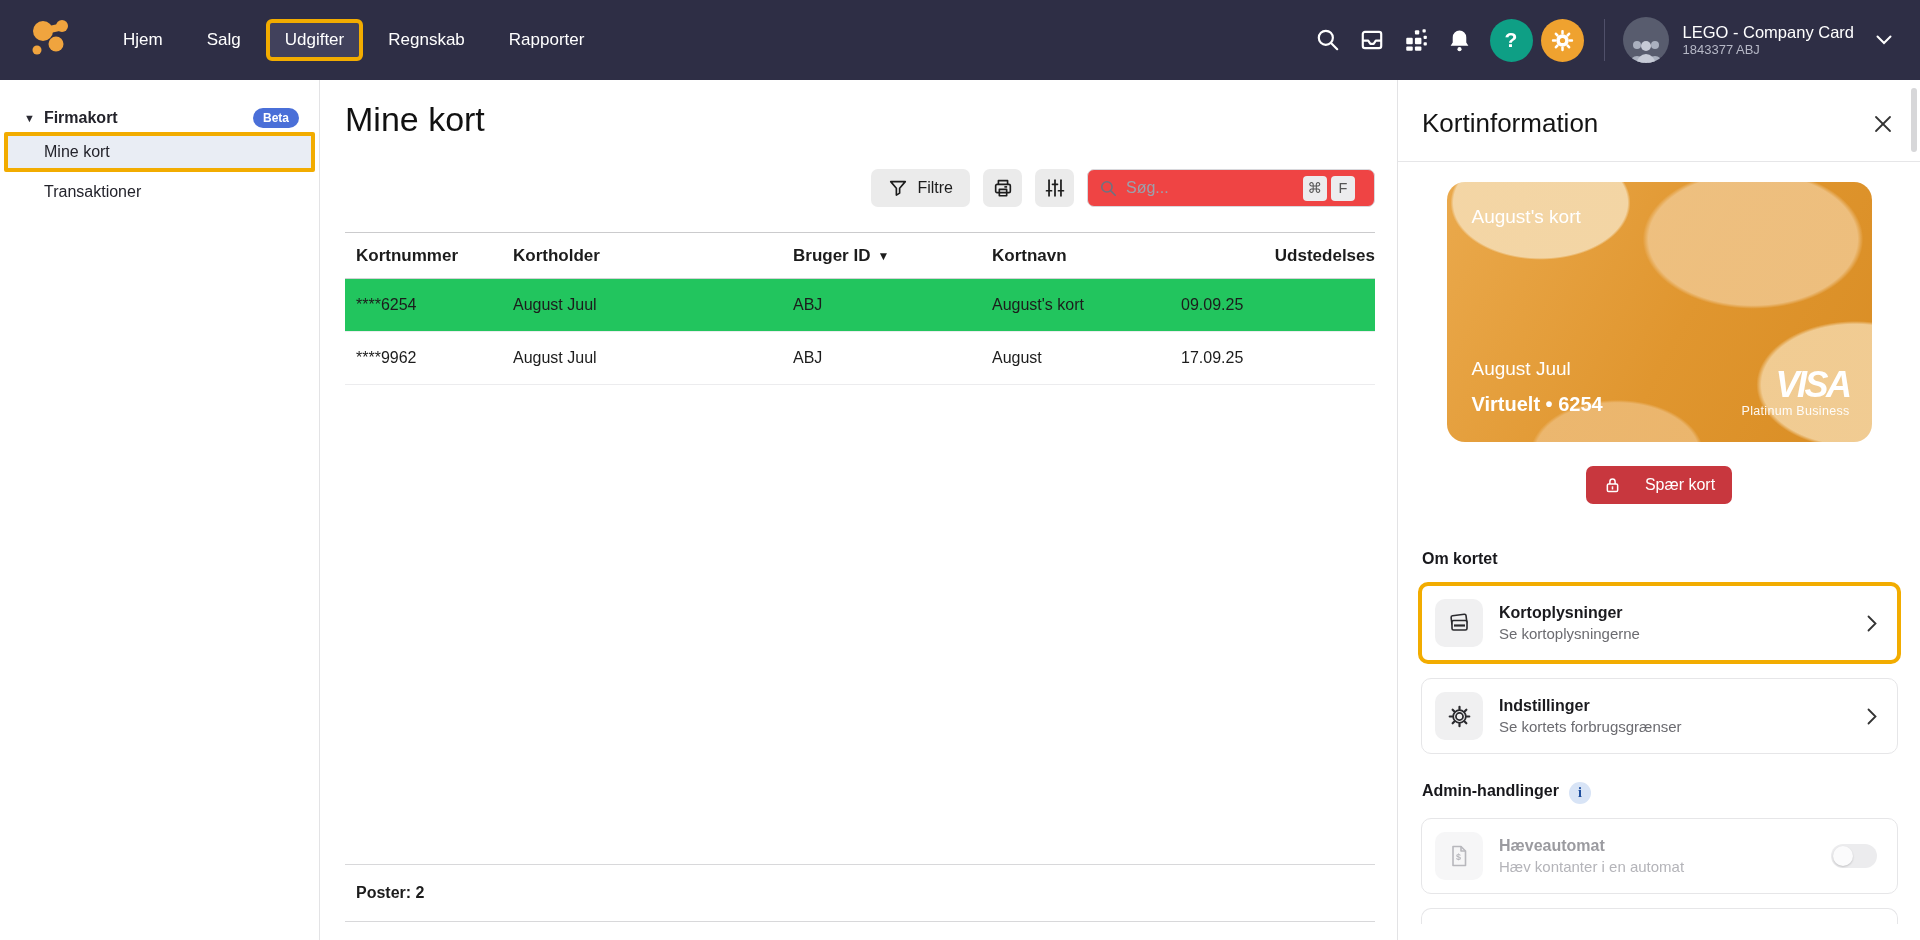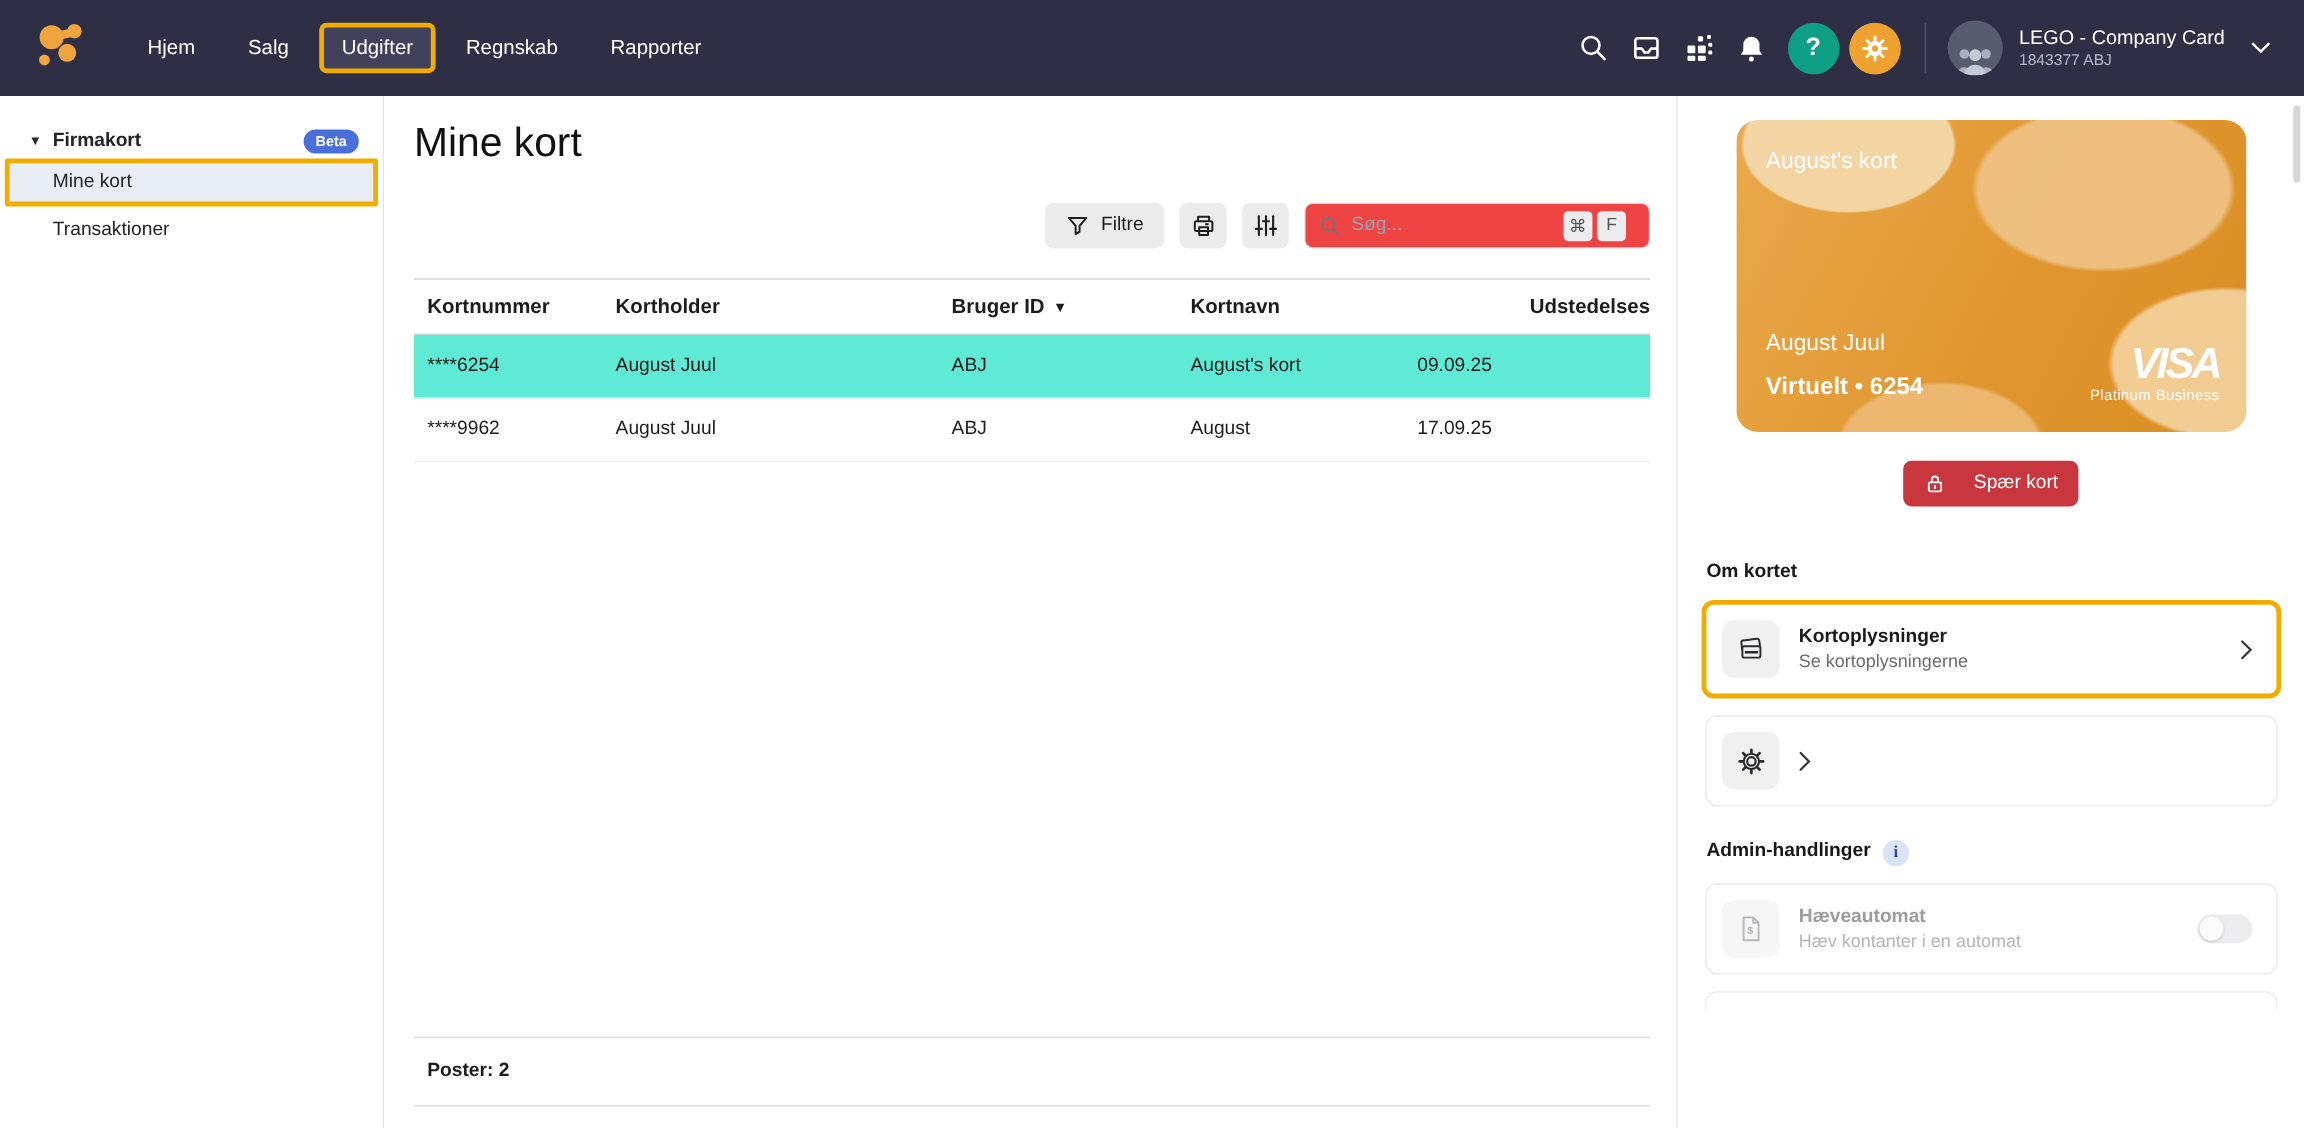--- a/index.html
+++ b/index.html
@@ -41,21 +41,21 @@
     display:flex;align-items:center;padding:0 19px 0 11px}
   .search-box input{flex:1;min-width:0;border:none;outline:none;font-size:16px;font-family:inherit;color:#333;margin-left:8px;background:transparent}
   .search-box input::placeholder{color:#9ba1ad}
   .keycap{background:#ececee;border-radius:4px;min-width:24px;height:25px;display:flex;align-items:center;
     justify-content:center;font-size:14.5px;color:#555;margin-left:4px;padding:0 5px}
 
   .table{margin-top:25px;border-top:1px solid #cbcbcd}
   .trow{display:grid;grid-template-columns:157px 280px 199px 1fr 205px;align-items:center}
   .thead{height:46px;border-bottom:1px solid #d2d2d4;font-size:17px;font-weight:bold}
   .tr{height:53px;font-size:16px;border-bottom:1px solid #ececee;cursor:pointer}
-  .tr.selected{background:#5eead4}
+  .tr.selected{background:#22c55e}
   .td,.th{padding-left:11px;white-space:nowrap;overflow:hidden}
   .th-sort{display:flex;align-items:center;gap:7px}
   .num{ padding-right:34px}
   .th.num{padding-right:0;text-align:right}
   .spacer{flex:1}
   .table-footer{height:58px;border-top:1px solid #d8d8da;border-bottom:1px solid #d8d8da;display:flex;
     align-items:center;padding-left:11px;font-size:16px;font-weight:bold;margin-bottom:18px}
 
   .panel{width:523px;flex:0 0 auto;border-left:1px solid #e3e3e5;position:relative;background:#fff}
   .scroll-thumb{position:absolute;right:3px;top:8px;width:6px;height:64px;border-radius:3px;background:#d7d7d9}
@@ -278,20 +278,29 @@
     </div>
 
     <div class="spacer"></div>
     <div class="table-footer">
       <span>Poster: 2</span>
     </div>
   </main>
 
   <aside class="panel">
     <div class="scroll-thumb"></div>
+    <div class="panel-header">
+      <div class="panel-title">Kortinformation</div>
+      <div class="close-btn">
+        <svg width="18" height="18" viewBox="0 0 18 18" stroke="#333" stroke-width="1.8" stroke-linecap="round">
+          <line x1="2" y1="2" x2="16" y2="16"></line>
+            <line x1="16" y1="2" x2="2" y2="16"></line>
+        </svg>
+      </div>
+    </div>
 
     <div class="card">
       <div class="card-name">August's kort</div>
       <div class="card-holder">August Juul</div>
       <div class="card-number">Virtuelt • 6254</div>
       <div class="visa">
         <div class="visa-word">VISA</div>
         <div class="visa-sub">Platinum Business</div>
       </div>
     </div>
@@ -337,20 +346,24 @@
               <line x1="13" y1="20" x2="13" y2="22.4"></line>
             <line x1="3.6" y1="13" x2="6" y2="13"></line>
               <line x1="20" y1="13" x2="22.4" y2="13"></line>
             <line x1="6.4" y1="6.4" x2="8.1" y2="8.1"></line>
               <line x1="17.9" y1="17.9" x2="19.6" y2="19.6"></line>
             <line x1="19.6" y1="6.4" x2="17.9" y2="8.1"></line>
               <line x1="8.1" y1="17.9" x2="6.4" y2="19.6"></line>
           </g>
         </svg>
       </div>
+      <div class="item-text">
+        <div class="item-title">Indstillinger</div>
+        <div class="item-sub">Se kortets forbrugsgrænser</div>
+      </div>
       <svg width="10" height="17" viewBox="0 0 10 17" fill="none" stroke="#333" stroke-width="1.8" stroke-linecap="round">
         <polyline points="1.5,1.5 8.5,8.5 1.5,15.5"></polyline>
       </svg>
     </div>
 
     <div class="section-label admin">
       <span>Admin-handlinger</span>
       <span class="info-badge">i</span>
     </div>
 

